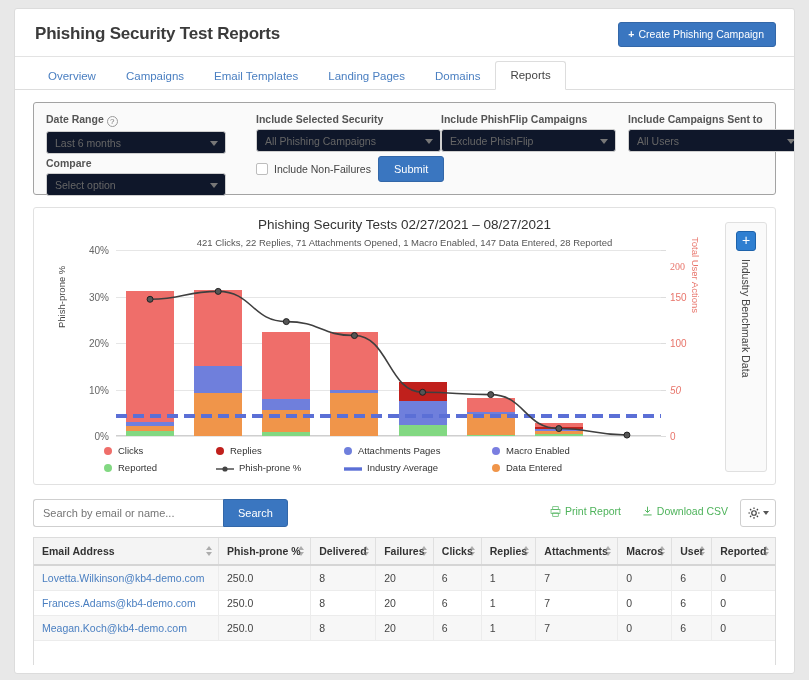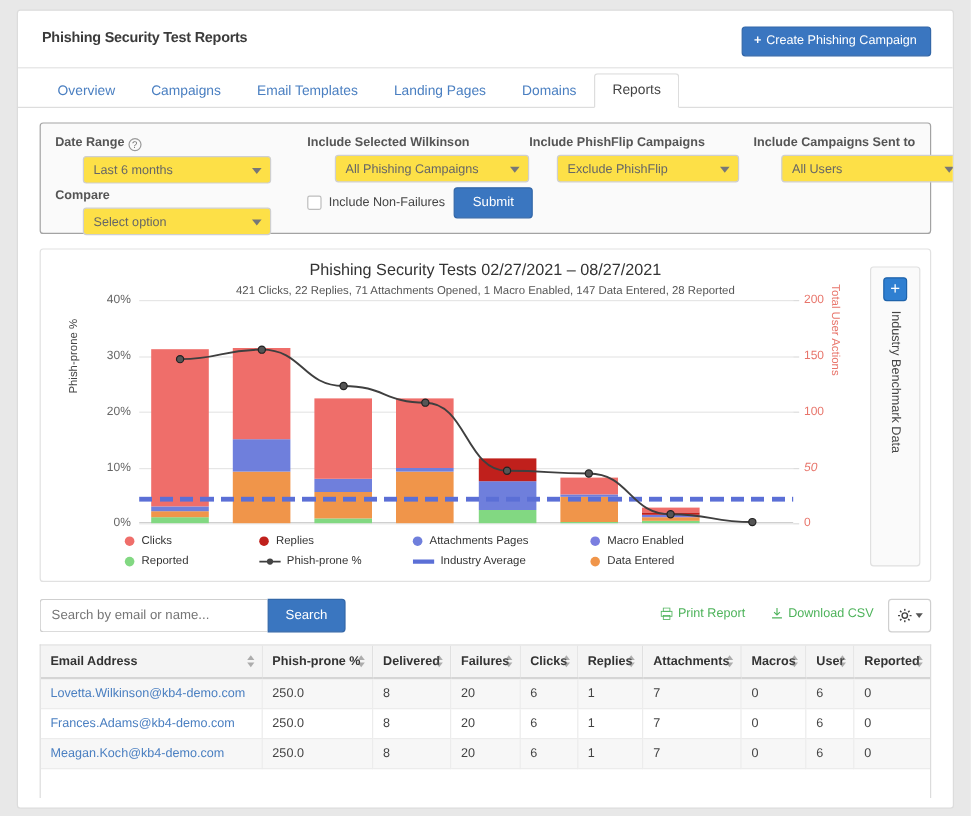--- a/index.html
+++ b/index.html
@@ -24,21 +24,21 @@
 
   
   .header {
     height: 48px;
     border-bottom: 1px solid #e3e3e3;
     position: relative;
     padding: 0 18px;
   }
   .page-title {
     position: absolute; left: 20px; top: 15px;
-    font-size: 12px; font-weight: bold; color: #3b3b3b;
+    font-size: 17px; font-weight: bold; color: #3b3b3b;
     letter-spacing: -0.2px;
   }
   .btn-primary {
     position: absolute; right: 18px; top: 13px;
     background: #3a76c0;
     color: #fff;
     border: 1px solid #3367a8;
     border-radius: 3px;
     font-size: 10.5px;
     padding: 5px 11px 6px 9px;
@@ -84,33 +84,32 @@
     padding: 10px 12px 12px 12px;
     position: relative;
     height: 93px;
   }
   .fgroup { position: absolute; }
   .flabel {
     font-size: 10.5px; color: #555; font-weight: bold;
     margin-bottom: 4px; display: block; white-space: nowrap;
   }
   .select {
-    background: #fde047;
+    background: #0f172a;
     border: 1px solid #cfcfcf;
     border-radius: 3px;
     height: 23px;
     font-size: 10.5px;
     color: #666;
     padding: 0 20px 0 8px;
     display: flex; align-items: center;
     position: relative;
     cursor: pointer;
     white-space: nowrap;
     overflow: hidden;
-    margin-left: 23px;
   }
   .caret {
     position: absolute; right: 7px; top: 50%;
     margin-top: -2px;
     width: 0; height: 0;
     border-left: 4px solid transparent;
     border-right: 4px solid transparent;
     border-top: 5px solid #777;
   }
   .qmark {
@@ -384,21 +383,21 @@
 
     <div class="fgroup" style="left:12px; top:54px; width:180px;">
       <span class="flabel">Compare</span>
       <div class="select">
         <span>Select option</span>
         <span class="caret"></span>
       </div>
     </div>
 
     <div class="fgroup" style="left:222px; top:10px; width:185px;">
-      <span class="flabel">Include Selected Wilkinson</span>
+      <span class="flabel">Include Selected Security</span>
       <div class="select">
         <span>All Phishing Campaigns</span>
         <span class="caret"></span>
       </div>
     </div>
 
     <div class="fgroup" style="left:407px; top:10px; width:175px;">
       <span class="flabel">Include PhishFlip Campaigns</span>
       <div class="select">
         <span>Exclude PhishFlip</span>
@@ -442,21 +441,21 @@
         <div class="gridline" style="top: 93px;"></div>
         <div class="ytick-l" style="top: 93px;">20%</div>
         <div class="ytick-r" style="top: 93px;">100</div>
         <div class="tickmark-r" style="top: 93px;"></div>
         <div class="gridline" style="top: 46.5px;"></div>
         <div class="ytick-l" style="top: 46.5px;">30%</div>
         <div class="ytick-r" style="top: 46.5px;">150</div>
         <div class="tickmark-r" style="top: 46.5px;"></div>
         <div class="gridline" style="top: 0px;"></div>
         <div class="ytick-l" style="top: 0px;">40%</div>
-        <div class="ytick-r" style="top: 0px;">200</div>
+        <div class="ytick-r" style="top: 16px; font-family: Liberation Serif, serif;">200</div>
         <div class="tickmark-r" style="top: 0px;"></div>
         <div class="bar" style="left: 10.0625px; width: 48px; height: 145.08px;">
           <div class="seg" style="background: rgb(130, 216, 130); bottom: 0%; height: 3.20513%;"></div>
           <div class="seg" style="background: rgb(240, 149, 74); bottom: 3.20513%; height: 3.84615%;"></div>
           <div class="seg" style="background: rgb(111, 127, 220); bottom: 7.05128%; height: 2.5641%;"></div>
           <div class="seg" style="background: rgb(239, 110, 106); bottom: 9.61538%; height: 90.3846%;"></div>
         </div>
         <div class="bar" style="left: 78.1875px; width: 48px; height: 146.01px;">
           <div class="seg" style="background: rgb(240, 149, 74); bottom: 0%; height: 29.2994%;"></div>
           <div class="seg" style="background: rgb(111, 127, 220); bottom: 29.2994%; height: 18.7898%;"></div>

